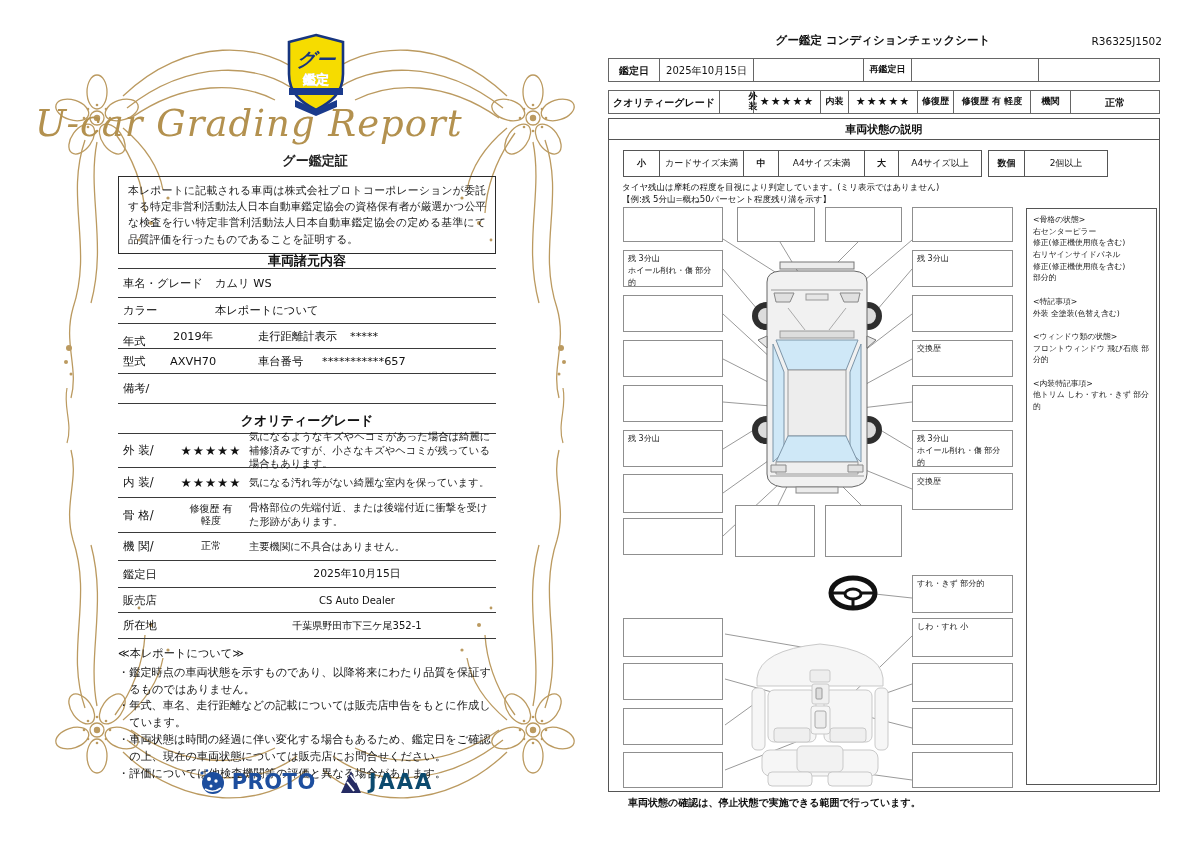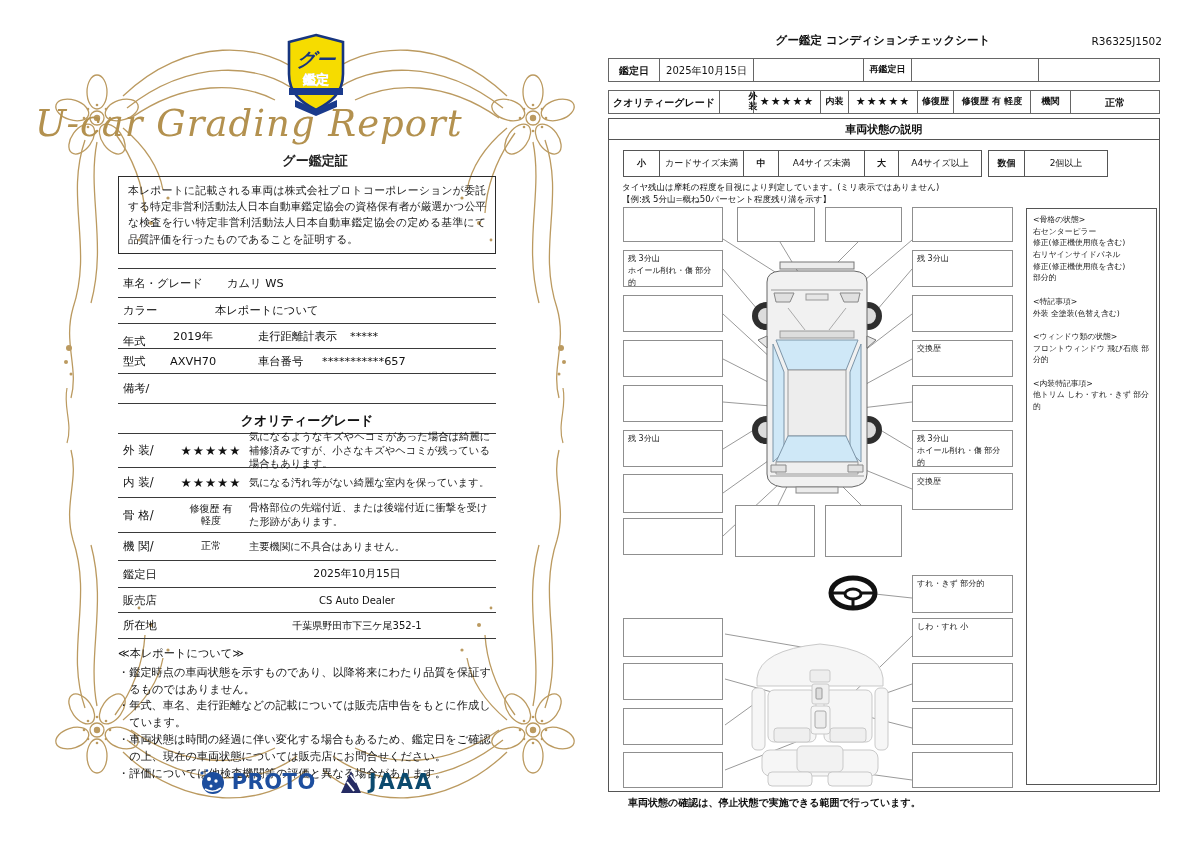--- a/index.html
+++ b/index.html
@@ -126,23 +126,24 @@
     <text x="31" y="34" text-anchor="middle" font-size="19" font-style="italic" font-weight="bold" fill="#17357f" font-family="DejaVu Sans, sans-serif">グー</text>
     <text x="31" y="52" text-anchor="middle" font-size="13" font-weight="bold" fill="#17357f" stroke="#ffffff" stroke-width="0.6" font-family="DejaVu Sans, sans-serif">鑑定</text>
     <path d="M4,56 L58,56 L58,63 L4,63 Z" fill="#1a3a8c"></path>
     <path d="M10,68 L31,77 L52,68 L52,75 L31,84 L10,75 Z" fill="#1a3a8c"></path>
   </svg>
 
   <div class="abs lp-title">U-car Grading Report</div>
   <div class="abs lp-cert">グー鑑定証</div>
   <div class="abs lp-intro">本レポートに記載される車両は株式会社プロトコーポレーションが委託する特定非営利活動法人日本自動車鑑定協会の資格保有者が厳選かつ公平な検査を行い特定非営利活動法人日本自動車鑑定協会の定める基準にて品質評価を行ったものであることを証明する。</div>
 
+  <div class="abs lp-h" style="top:234px;">車両諸元内容</div>
 
   <div class="abs lp-table" style="top:250px;">
-    <div class="lp-row" style="height:29px;gap:12px;">
+    <div class="lp-row" style="height:29px;">
       <span class="w92">車名・グレード</span>
       <span>カムリ WS</span>
     </div>
     <div class="lp-row" style="height:26px;">
       <span class="w92">カラー</span>
       <span>本レポートについて</span>
     </div>
     <div class="lp-row" style="height:25px;">
       <span style="width:50px;margin-top:11px;">年式</span>
       <span class="w90">2019年</span>

